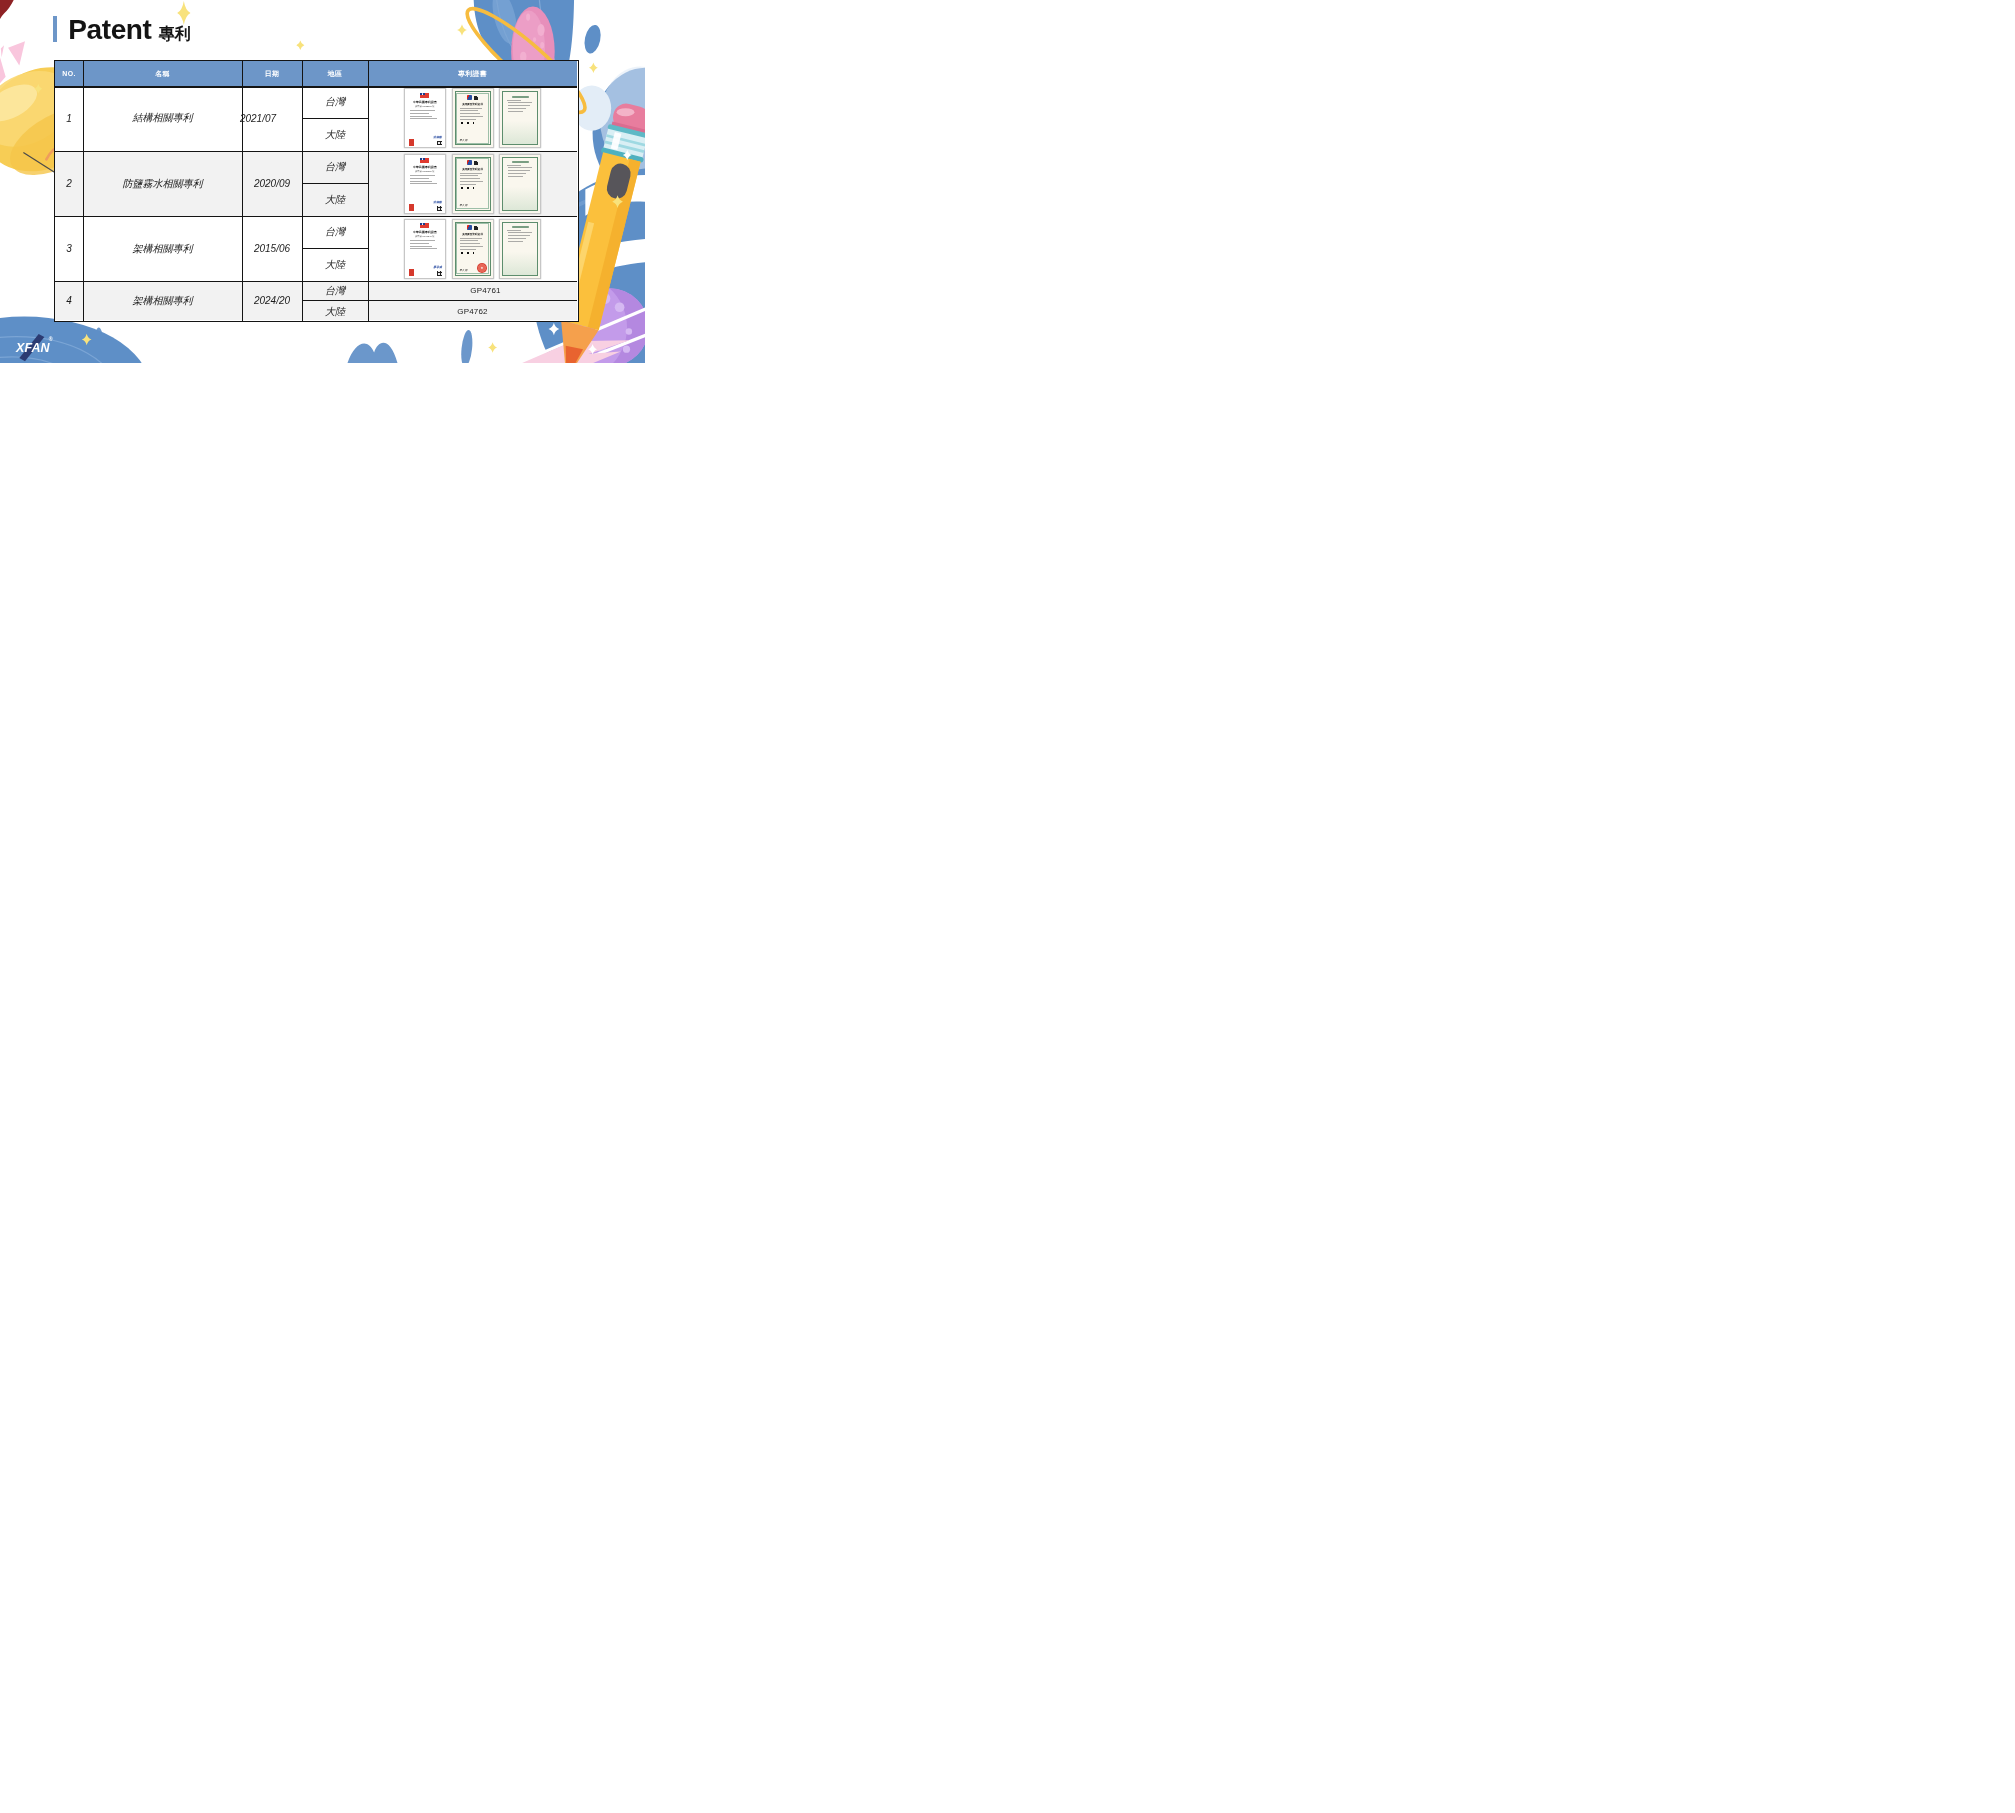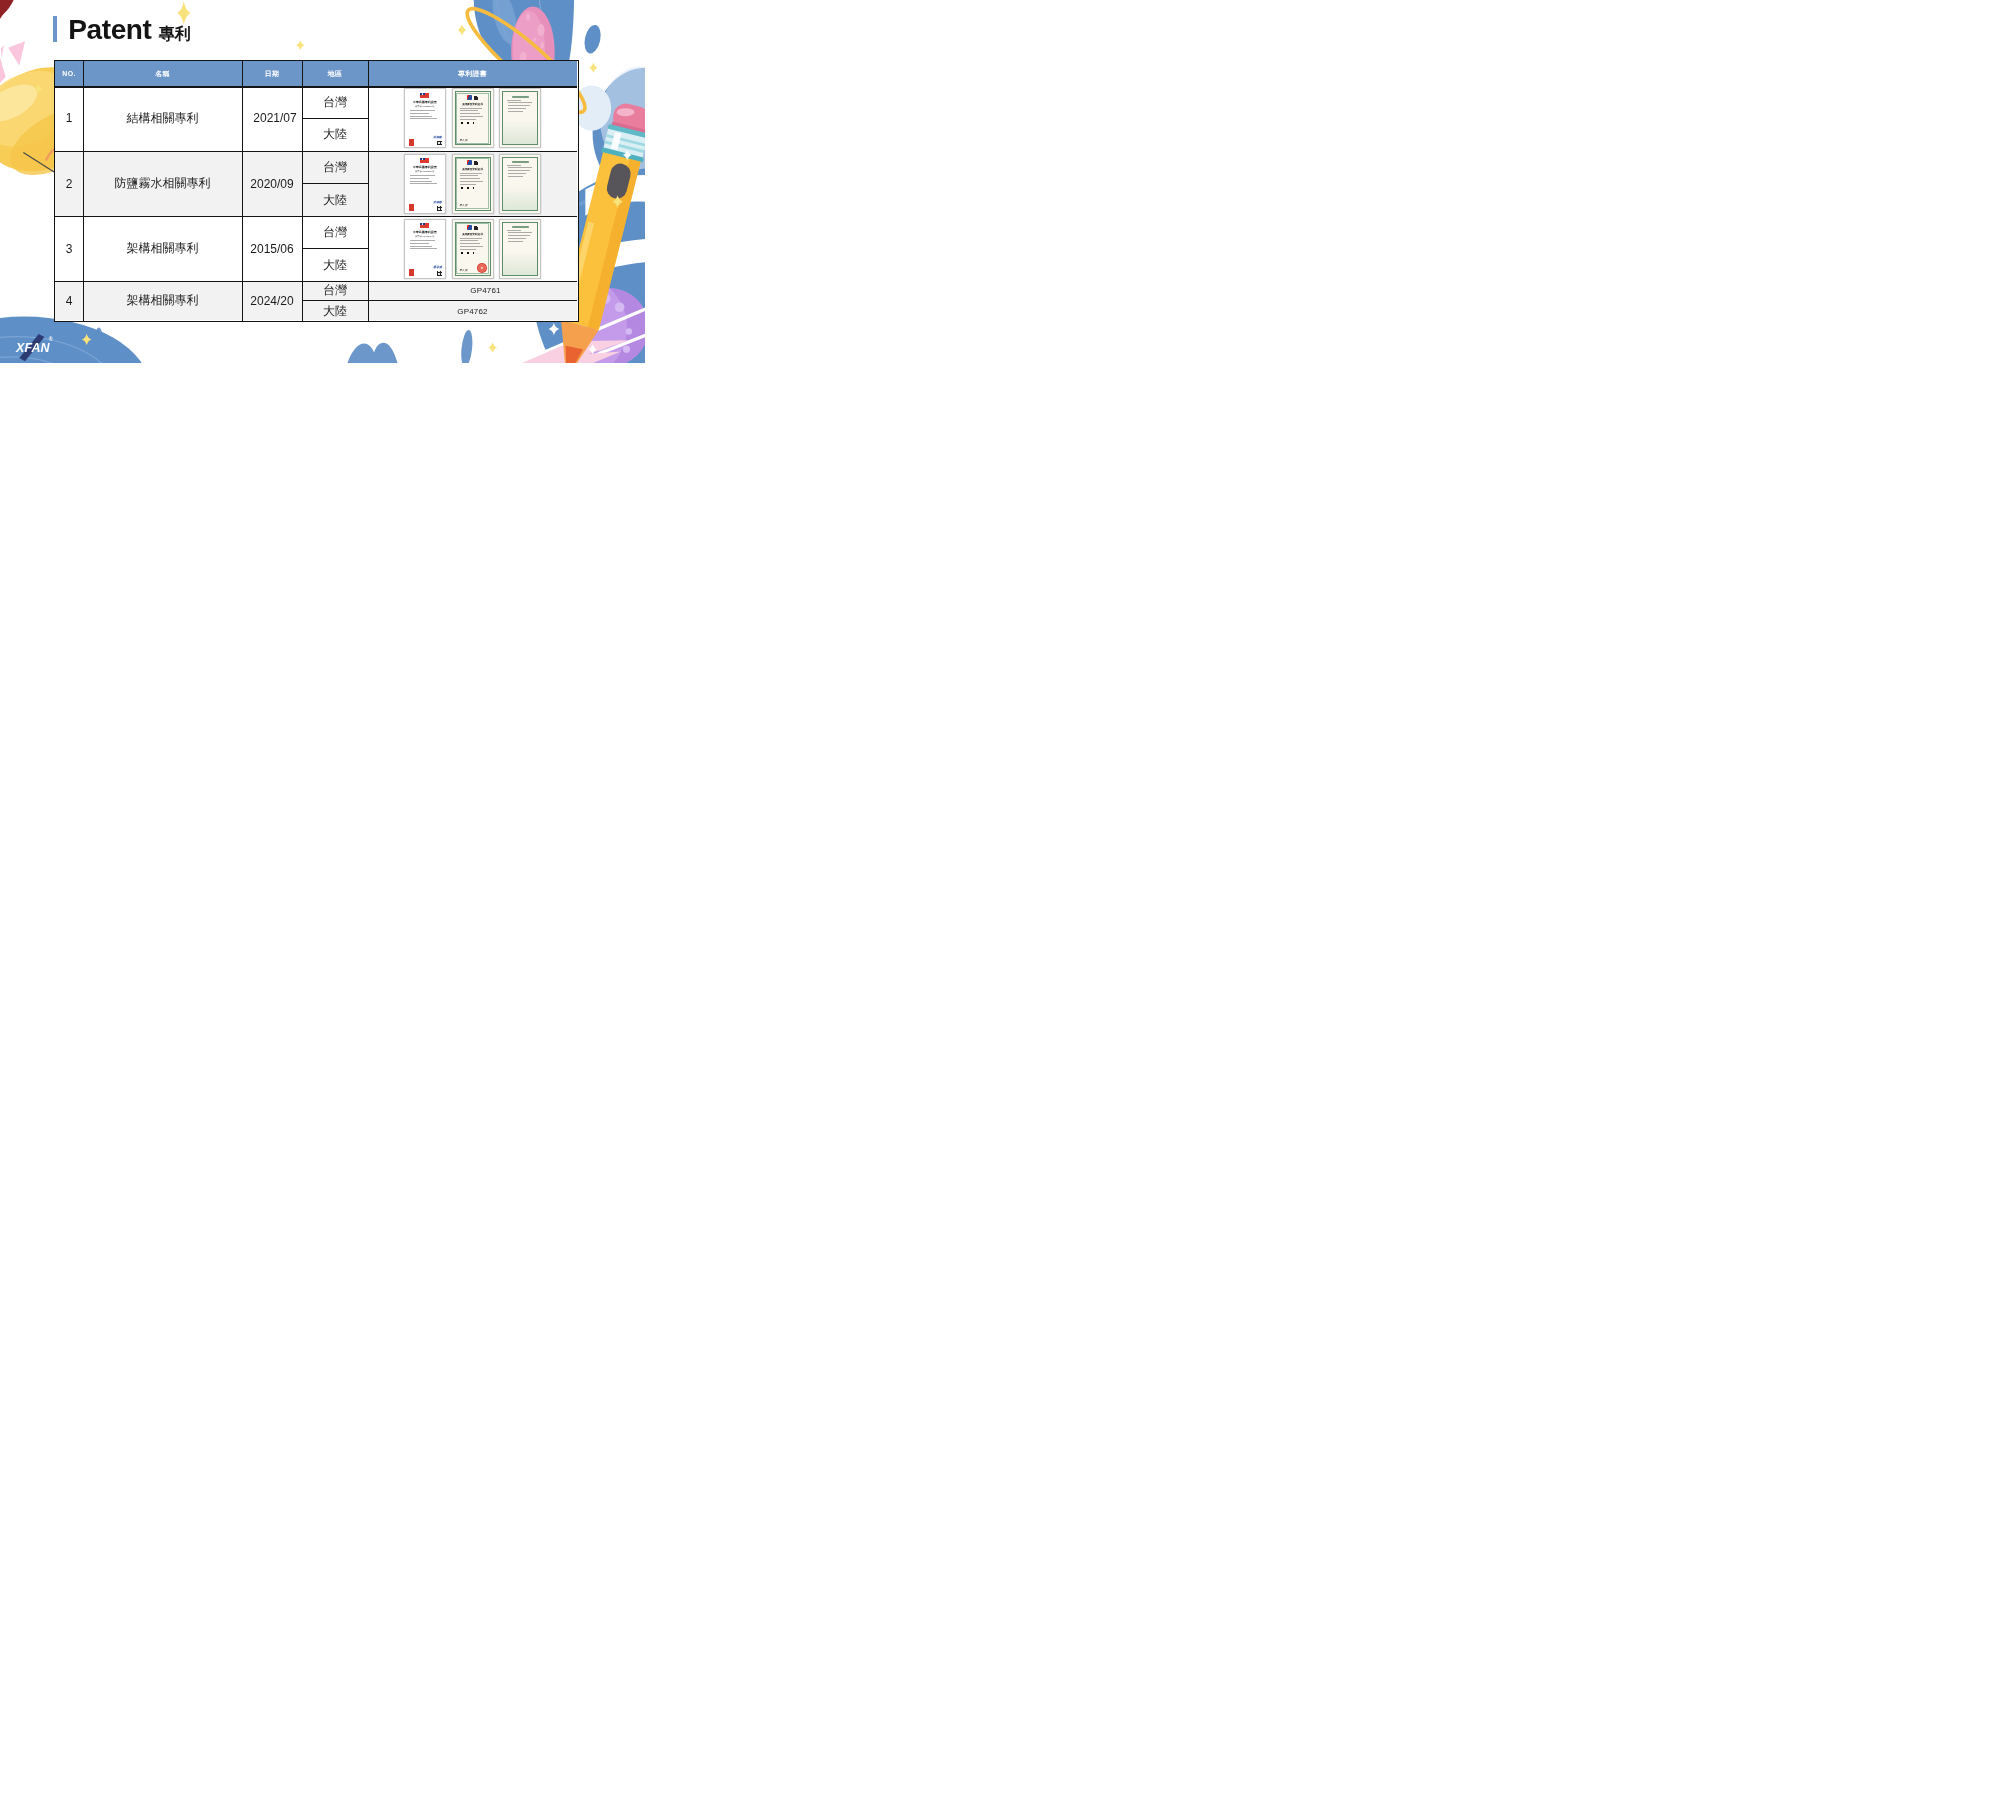--- a/index.html
+++ b/index.html
@@ -17,21 +17,21 @@
           background:#ffffff;z-index:2;box-sizing:border-box;}
   .abs{position:absolute;}
   .fill-header{left:0;top:0;width:522px;height:25.4px;background:#6D96C8;}
   .fill-r2{left:0;top:90px;width:522px;height:65px;background:#F2F2F2;}
   .fill-r4{left:0;top:220px;width:522px;height:39px;background:#F2F2F2;}
   .vl{width:0.8px;background:#141414;top:0;height:260px;}
   .hl{left:0;width:522px;height:1.2px;background:#141414;}
   .rd{height:1.2px;background:#141414;}
   .cell{position:absolute;display:flex;align-items:center;justify-content:center;color:#1b1b1b;}
   .hcell{color:#ffffff;font-weight:700;font-size:6.9px;letter-spacing:0.4px;}
-  .ctext{font-size:12px;}
+  .ctext{font-size:10px;font-style:italic;}
   .gp{font-size:8px;letter-spacing:0.2px;}
   
   .certs{gap:5.6px;}
   .cert{width:40px;height:58px;background:#fff;border:0.4px solid #c6c6c6;box-shadow:0 0.4px 1.2px rgba(0,0,0,.28);
         position:relative;overflow:hidden;flex:0 0 auto;}
   .cert-cn,.cert-p2{background:#FAF7EE;}
   .tw-flag{width:8.9px;height:5.6px;background:#E03A2F;margin:3.2px auto 1.6px;position:relative;}
   .tw-canton{position:absolute;left:0;top:0;width:4.4px;height:2.8px;background:#1F3B8C;}
   .tw-sun{position:absolute;left:1.4px;top:0.6px;width:1.6px;height:1.6px;background:#fff;border-radius:50%;}
   .tw-title{font-size:2.8px;font-weight:700;text-align:center;color:#222;letter-spacing:0.2px;}
@@ -224,21 +224,21 @@
     <div class="abs rd" style="left:247px;top:239px;width:275px"></div>
 
     <div class="cell hcell" style="left:0;top:0;width:28px;height:25.4px">NO.</div>
     <div class="cell hcell" style="left:28px;top:0;width:159px;height:25.4px">名稱</div>
     <div class="cell hcell" style="left:187px;top:0;width:60px;height:25.4px">日期</div>
     <div class="cell hcell" style="left:247px;top:0;width:66px;height:25.4px">地區</div>
     <div class="cell hcell" style="left:313px;top:0;width:209px;height:25.4px">專利證書</div>
 
     <div class="cell ctext" style="left:0;top:25.4px;width:28px;height:64px">1</div>
     <div class="cell ctext" style="left:28px;top:25.4px;width:159px;height:64px">結構相關專利</div>
-    <div class="cell ctext" style="left:190px;top:25.4px;width:60px;height:64px">2021/07</div>
+    <div class="cell ctext" style="left:173px;top:25.4px;width:60px;height:64px">2021/07</div>
     <div class="cell ctext" style="left:247px;top:25.4px;width:66px;height:32px">台灣</div>
     <div class="cell ctext" style="left:247px;top:58px;width:66px;height:31px">大陸</div>
     <div class="cell certs" style="left:313px;top:25.4px;width:209px;height:64px">
       <div class="cert cert-tw">
         <div class="tw-flag">
             <div class="tw-canton">
               <div class="tw-sun"></div>
             </div>
           </div>
         <div class="tw-title">中華民國專利證書</div>

